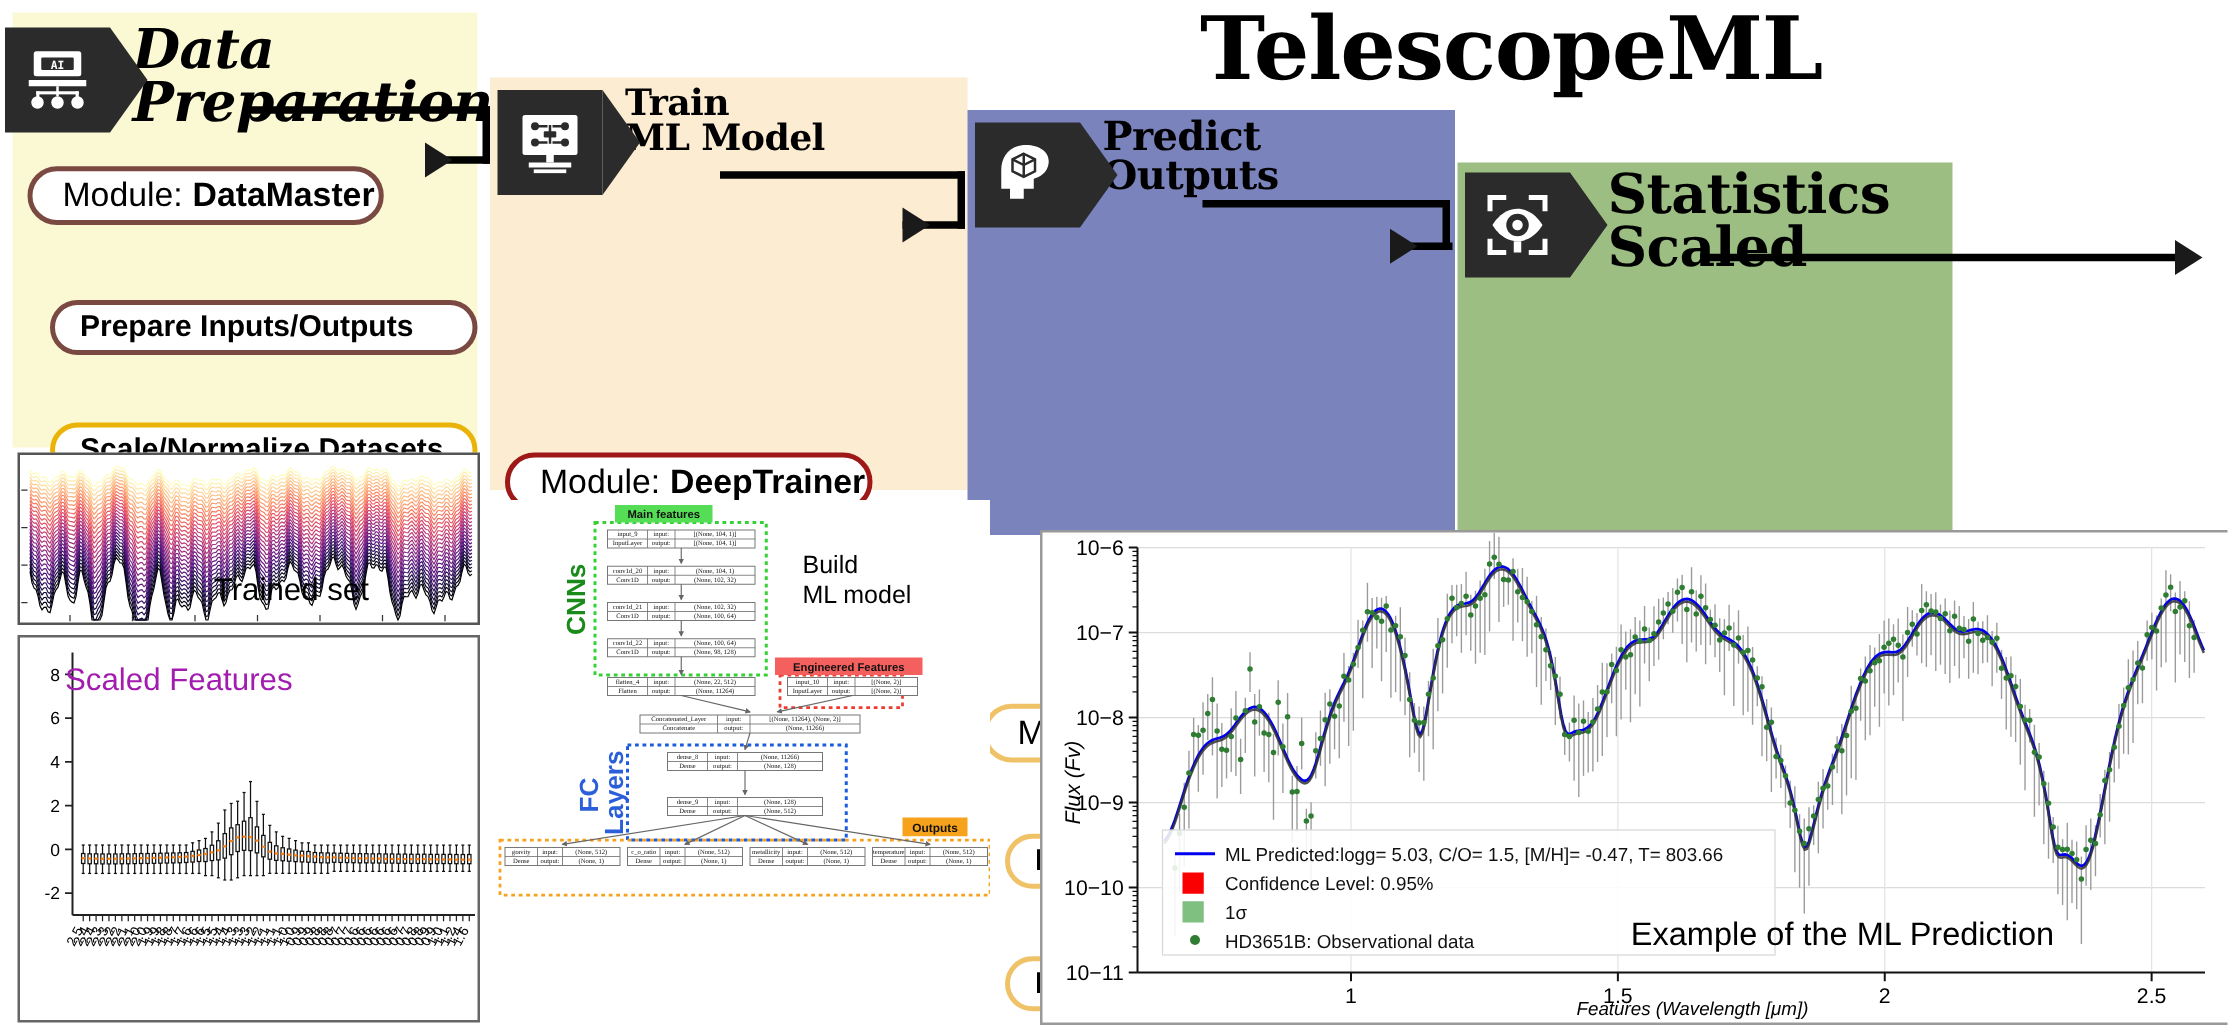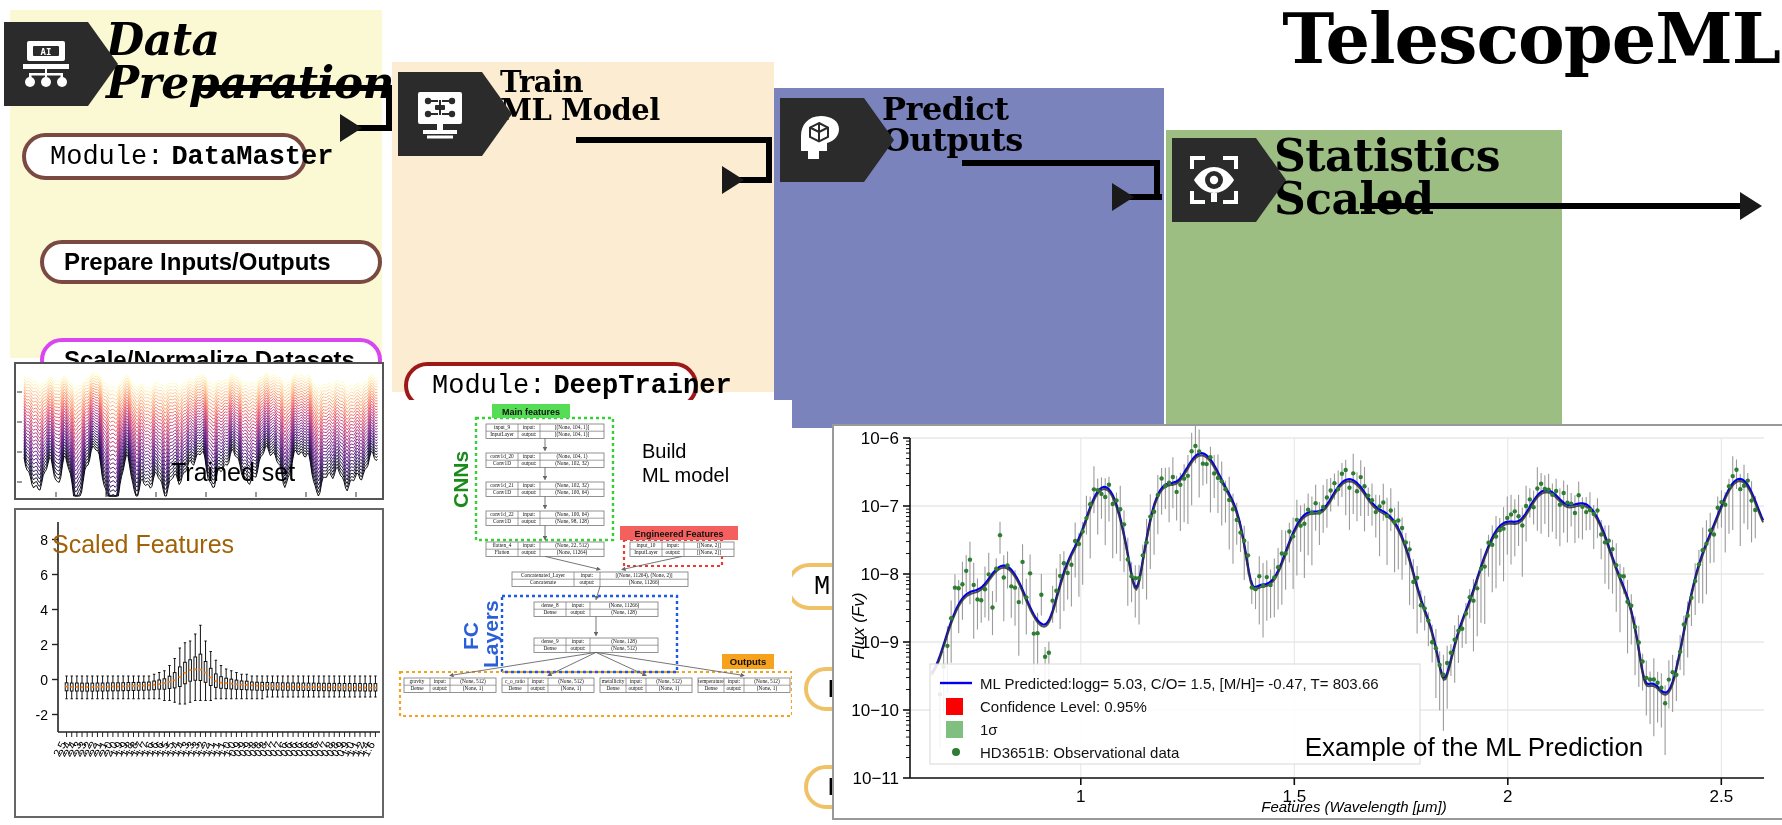--- a/index.html
+++ b/index.html
@@ -17,38 +17,38 @@
   .iconbox svg { position:absolute; left:15px; top:15px; }
   .btitle { font-family:"DejaVu Serif", serif; font-weight:bold; color:#000;
      line-height:0.98; letter-spacing:-0.5px; }
   .btitle .l1{ display:block; }
   .btitle .l2{ display:block; }
 
   .pill { position:relative; background:#fff; border-radius:40px;
      display:flex; align-items:center; justify-content:flex-start;
      font-family:"Liberation Sans", sans-serif; font-weight:bold;
      color:#000; white-space:nowrap; }
-  .pill.modhead { font-weight:normal;font-family:Liberation Mono, monospace; }
+  .pill.modhead { font-weight:normal; }
   .pill.modhead b { font-weight:bold; }
 
   .plotbox { position:absolute; background:#fff; border:2px solid #555; }
 
   .flowline { position:absolute; background:#000; }
   .arrowhead { position:absolute; width:0;height:0;
      border-top:14px solid transparent;border-bottom:14px solid transparent;
      border-left:22px solid #1a1a1a; }
 
   .axlabel { font-family:"Liberation Sans", sans-serif; fill:#000; }
 </style>
 </head>
 <body>
 
 <div id="root">
 
-  <div class="panel" style="left:960px;top:4px;width:820px;text-align:right;
+  <div class="panel" style="left:960px;top:4px;width:820px;text-align:left;
               font-family:'DejaVu Serif',serif;font-weight:bold;font-size:70px;
               line-height:1;color:#000;letter-spacing:-1px;">TelescopeML</div>
 
   <div class="panel" style="left:10px;top:10px;width:372px;height:348px;background:#fbf8d4;"></div>
 
   <div class="bannerhdr" style="left:4px;top:22px;">
     <div class="iconbox">
       <svg width="54" height="54" viewBox="0 0 54 54">
         <rect x="8" y="4" width="38" height="20" rx="2" fill="#fff"></rect>
         <rect x="14" y="9" width="26" height="10" rx="1" fill="#2b2b2b"></rect>
@@ -70,21 +70,21 @@
   </div>
 
   <div class="pill modhead" style="left:22px;top:133px;width:285px;height:47px;padding-left:24px;font-size:27px;
               border:4px solid #7a4a42;">
     <span>Module:</span>
     <b style="margin-left:8px;">DataMaster</b>
   </div>
   <div class="pill" style="left:40px;top:193px;width:342px;height:44px;padding-left:20px;font-size:24px;
               border:4px solid #7a4a42;">Prepare Inputs/Outputs</div>
   <div class="pill" style="left:40px;top:247px;width:342px;height:44px;padding-left:20px;font-size:24px;
-              border:4px solid #d946ef;">Scale/Normalize Datasets</div>
+              border:4px solid #eab308;">Scale/Normalize Datasets</div>
   <div class="pill" style="left:40px;top:301px;width:342px;height:44px;padding-left:20px;font-size:24px;
               border:4px solid #7a4a42;">Visualize/Print Outputs</div>
 
   <div class="flowline" style="left:196px;top:85px;width:196px;height:6px;"></div>
   <div class="flowline" style="left:386px;top:85px;width:6px;height:46px;"></div>
   <div class="flowline" style="left:340px;top:125px;width:52px;height:6px;"></div>
   <div class="arrowhead" style="left:340px;top:114px;"></div>
 
   <div class="panel" style="left:392px;top:62px;width:382px;height:330px;background:#fcecd2;"></div>
 
@@ -177,21 +177,21 @@
             <path d="M49 16 L49 5 L36 5"></path>
           <path d="M5 38 L5 49 L18 49"></path>
             <path d="M49 38 L49 49 L36 49"></path>
         </g>
         <path d="M27 14 C14 14 7 27 7 27 C7 27 14 40 27 40 C40 40 47 27 47 27 C47 27 40 14 27 14 Z" fill="#fff"></path>
         <circle cx="27" cy="27" r="9" fill="#2b2b2b"></circle>
         <circle cx="27" cy="27" r="4.2" fill="#fff"></circle>
         <rect x="24" y="40" width="6" height="9" fill="#fff"></rect>
       </svg>
     </div>
-    <div class="btitle" style="margin-left:18px;font-size:44px;margin-top:-4px;">
+    <div class="btitle" style="margin-left:30px;font-size:44px;margin-top:-4px;">
       <span class="l1">Statistics</span>
       <span class="l2">Scaled</span>
     </div>
   </div>
 
   <div class="pill modhead" style="left:1180px;top:238px;width:338px;height:44px;padding-left:22px;font-size:25px;
               border:4px solid #1a7fe0;">
     <span>Module:</span>
     <b style="margin-left:8px;">StatVisAnalyzer</b>
   </div>
@@ -691,21 +691,21 @@
           <line x1="343.9836065573771" y1="222" x2="343.9836065573771" y2="227" stroke="#222" stroke-width="1"></line>
           <text font-size="11" font-family="Liberation Sans, sans-serif" fill="#000" text-anchor="end" transform="translate(344.0,234) rotate(-62)">1.1</text>
           <line x1="349.1311475409836" y1="222" x2="349.1311475409836" y2="227" stroke="#222" stroke-width="1"></line>
           <text font-size="11" font-family="Liberation Sans, sans-serif" fill="#000" text-anchor="end" transform="translate(349.1,234) rotate(-62)">1.2</text>
           <line x1="354.27868852459017" y1="222" x2="354.27868852459017" y2="227" stroke="#222" stroke-width="1"></line>
           <text font-size="11" font-family="Liberation Sans, sans-serif" fill="#000" text-anchor="end" transform="translate(354.3,234) rotate(-62)">1.4</text>
           <line x1="359.42622950819674" y1="222" x2="359.42622950819674" y2="227" stroke="#222" stroke-width="1"></line>
           <text font-size="11" font-family="Liberation Sans, sans-serif" fill="#000" text-anchor="end" transform="translate(359.4,234) rotate(-62)">1.6</text>
         </g>
     </svg>
-    <div style="position:absolute;left:36px;top:20px;font-size:25px;color:#a16207;">Scaled Features</div>
+    <div style="position:absolute;left:36px;top:20px;font-size:25px;color:#a21caf;">Scaled Features</div>
   </div>
 
   <div class="panel" style="left:392px;top:400px;width:400px;height:420px;background:#fff;">
     <svg width="400" height="420" viewBox="0 0 400 420">
       <style>
         .lbox { fill:#fff; stroke:#777; stroke-width:0.8; }
         .ltxt { font-family:"Liberation Serif", serif; font-size:5.3px; fill:#111; text-anchor:middle; }
         .grp  { font-family:"Liberation Sans", sans-serif; font-weight:bold; }
         .conn { stroke:#666; stroke-width:0.9; fill:none; marker-end:url(#ah); }
       </style>

